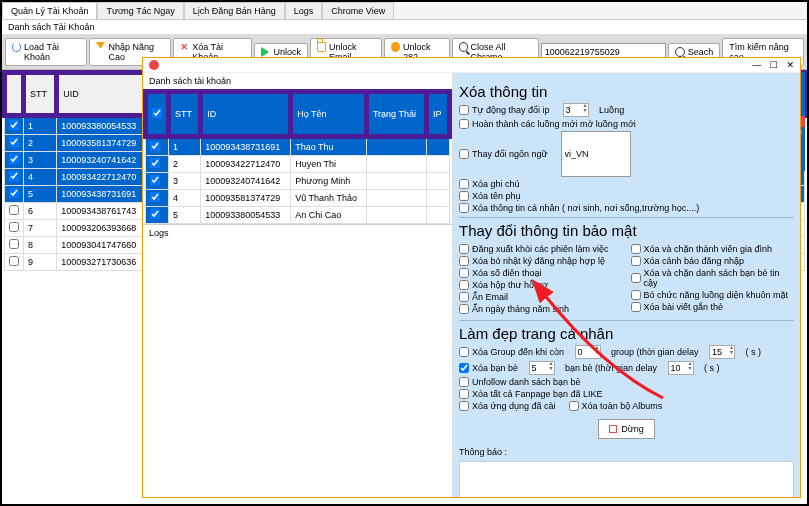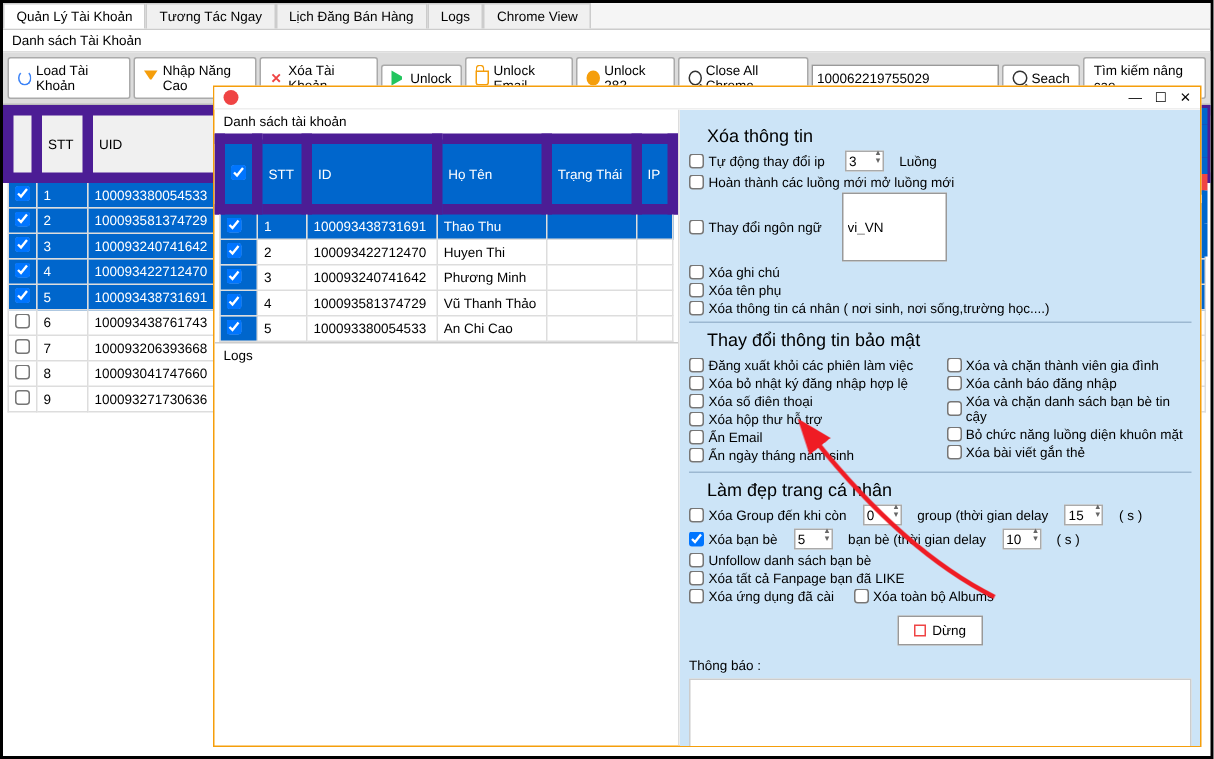--- a/index.html
+++ b/index.html
@@ -2,56 +2,56 @@
 <html><head>
 <meta charset="utf-8">
 <style>
 *{box-sizing:border-box;margin:0;padding:0;font-family:Tahoma,Arial,sans-serif;font-size:9px}
 body{background:#fff;width:809px;height:506px;overflow:hidden;border:2px solid #000;position:relative}
 .tabs{display:flex;border-bottom:1px solid #ccc;background:#f5f5f5}
 .tab{padding:3px 8px;border:1px solid #ccc;border-bottom:none;background:#f0f0f0;cursor:pointer}
 .tab.active{background:#fff}
 .subhdr{padding:2px 6px;font-size:9px;border-bottom:1px solid #ddd}
 .toolbar{display:flex;gap:2px;padding:3px;background:#dcdcdc;border-bottom:1px solid #bbb;align-items:center}
-.btn{display:inline-flex;align-items:center;gap:3px;padding:3px 6px;background:#fff;border:1px solid #aaa;border-radius:2px;cursor:pointer;font-size:9px}
+.btn{display:inline-flex;gap:3px;padding:3px 6px;background:#fff;border:1px solid #aaa;border-radius:2px;cursor:pointer;font-size:9px}
 .btn .ico{width:10px;height:10px;display:inline-block}
 .ico-refresh{border:1.5px solid #3b82f6;border-radius:50%;border-top-color:transparent}
 .ico-down{width:0;height:0;border-left:4px solid transparent;border-right:4px solid transparent;border-top:6px solid #f59e0b}
 .ico-x{color:#ef4444;font-weight:bold}
 .ico-play{width:0;height:0;border-top:4px solid transparent;border-bottom:4px solid transparent;border-left:7px solid #22c55e}
 .ico-unlock{width:8px;height:6px;border:1.5px solid #f59e0b;border-radius:0 0 2px 2px;position:relative}
 .ico-unlock::before{content:"";position:absolute;width:4px;height:4px;border:1.5px solid #f59e0b;border-bottom:none;border-radius:3px 3px 0 0;top:-5px;left:-1px}
 .ico-search{width:7px;height:7px;border:1.5px solid #333;border-radius:50%;position:relative}
 .ico-search::after{content:"";position:absolute;width:4px;height:1.5px;background:#333;bottom:-2px;right:-3px;transform:rotate(45deg)}
 .ico-stop{width:8px;height:8px;border:1.5px solid #ef4444}
 .ico-user{width:8px;height:8px;background:#f59e0b;border-radius:50%}
 .searchbox{flex:1;padding:3px;border:1px solid #999;background:#fff;max-width:130px}
 .main{display:flex;position:relative}
 .grid{width:100%;border-collapse:collapse;font-size:9px}
-.grid th{background:#f0f0f0;border:7px solid #4c1d95;padding:14px 4px;text-align:left;font-weight:normal}
+.grid th{background:#f0f0f0;border:5px solid #4c1d95;padding:14px 4px;text-align:left;font-weight:normal}
 .grid td{border:1px solid #ddd;padding:2px 4px;white-space:nowrap}
 .grid tr.sel td{background:#0066cc;color:#fff}
 .chk{width:10px;height:10px}
 .left-grid{width:100%}
 .left-grid td:nth-child(1){background:#0066cc;width:14px}
 .left-grid tr.unsel td:nth-child(1){background:#fff}
 .dialog{position:absolute;top:55px;left:140px;right:6px;bottom:6px;background:#fff;border:1.5px solid #f59e0b;display:flex;flex-direction:column;z-index:10}
 .dlg-hdr{background:#fff;padding:2px 6px;display:flex;justify-content:space-between;border-bottom:1px solid #eee}
 .dlg-hdr .ctrls span{margin-left:6px;cursor:pointer}
 .dlg-red{width:10px;height:10px;background:#ef4444;border-radius:50%;display:inline-block}
 .dlg-body{display:flex;flex:1;overflow:hidden}
 .dlg-left{width:310px;display:flex;flex-direction:column;border-right:1px solid #ddd}
 .dlg-left-top{flex:0 0 auto}
 .dlg-left .lbl{padding:3px 6px}
 .inner-grid th{background:#0066cc;color:#fff}
 .inner-grid td:first-child{background:#0066cc;width:16px}
 .inner-grid tr.hl td{background:#0066cc;color:#fff}
 .logs{border-top:1px solid #ccc;padding:3px 6px;flex:1}
 .dlg-right{flex:1;background:#cce4f7;padding:6px;overflow:auto;position:relative}
-.section-title{font-size:12px;margin:4px 12px 3px}
+.section-title{font-size:15px;margin:4px 0 3px}
 .row{display:flex;align-items:center;gap:4px;margin:2px 0}
 .row label{display:flex;align-items:center;gap:3px}
 .inp{border:1px solid #999;padding:17px 3px;background:#fff;font-size:9px}
 .spin{width:26px;border:1px solid #aaa;padding:1px 2px;background:#fff;font-size:9px;position:relative}
 .spin::after{content:"▴\A▾";white-space:pre;position:absolute;right:1px;top:-1px;font-size:6px;line-height:5px;color:#666}
 .hr{border-top:1px solid #9cb8d1;margin:4px 0}
 .cols{display:flex;gap:8px}
 .col{flex:1}
 .actions{display:flex;gap:6px;justify-content:center;margin:8px 0}
 .act-btn{display:inline-flex;align-items:center;gap:4px;padding:4px 10px;background:#fff;border:1px solid #999;cursor:pointer}

